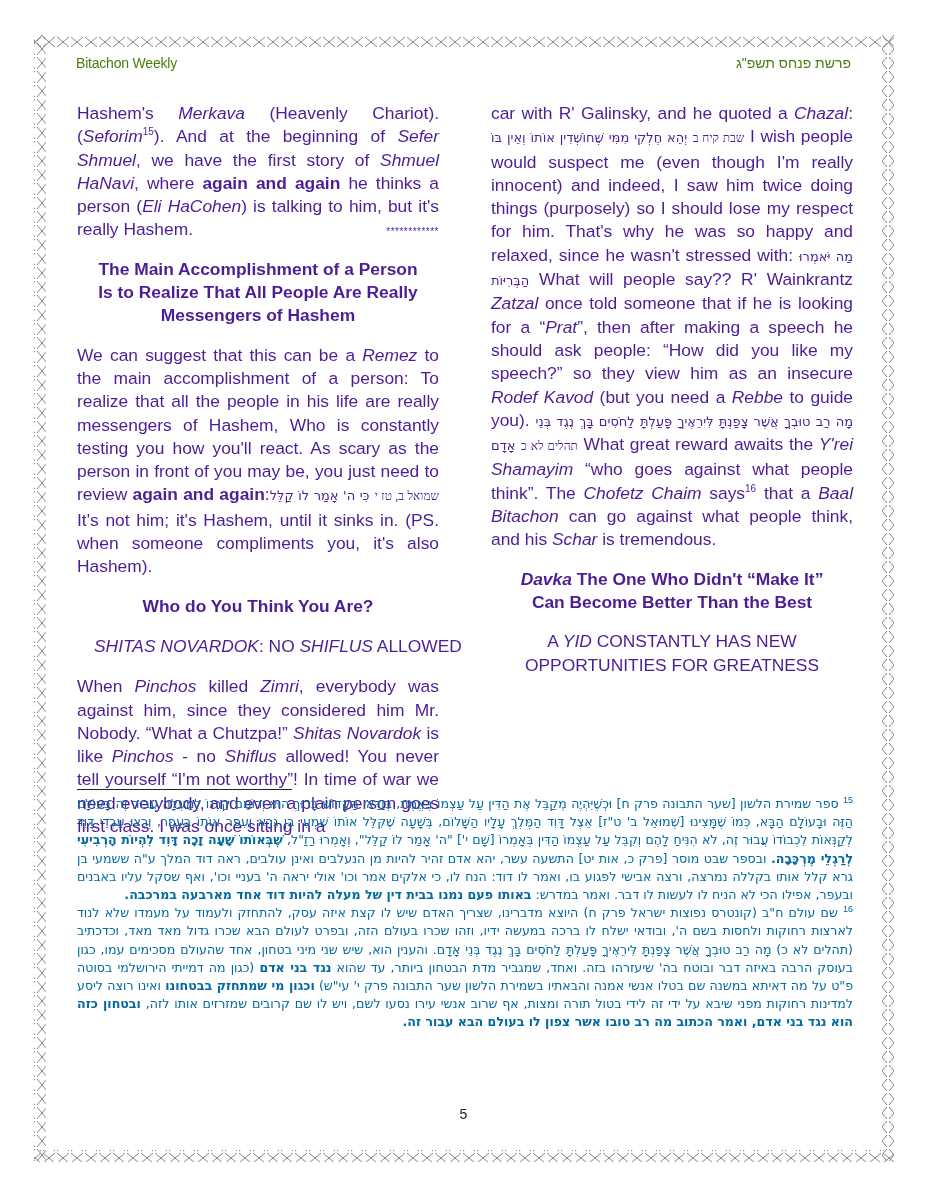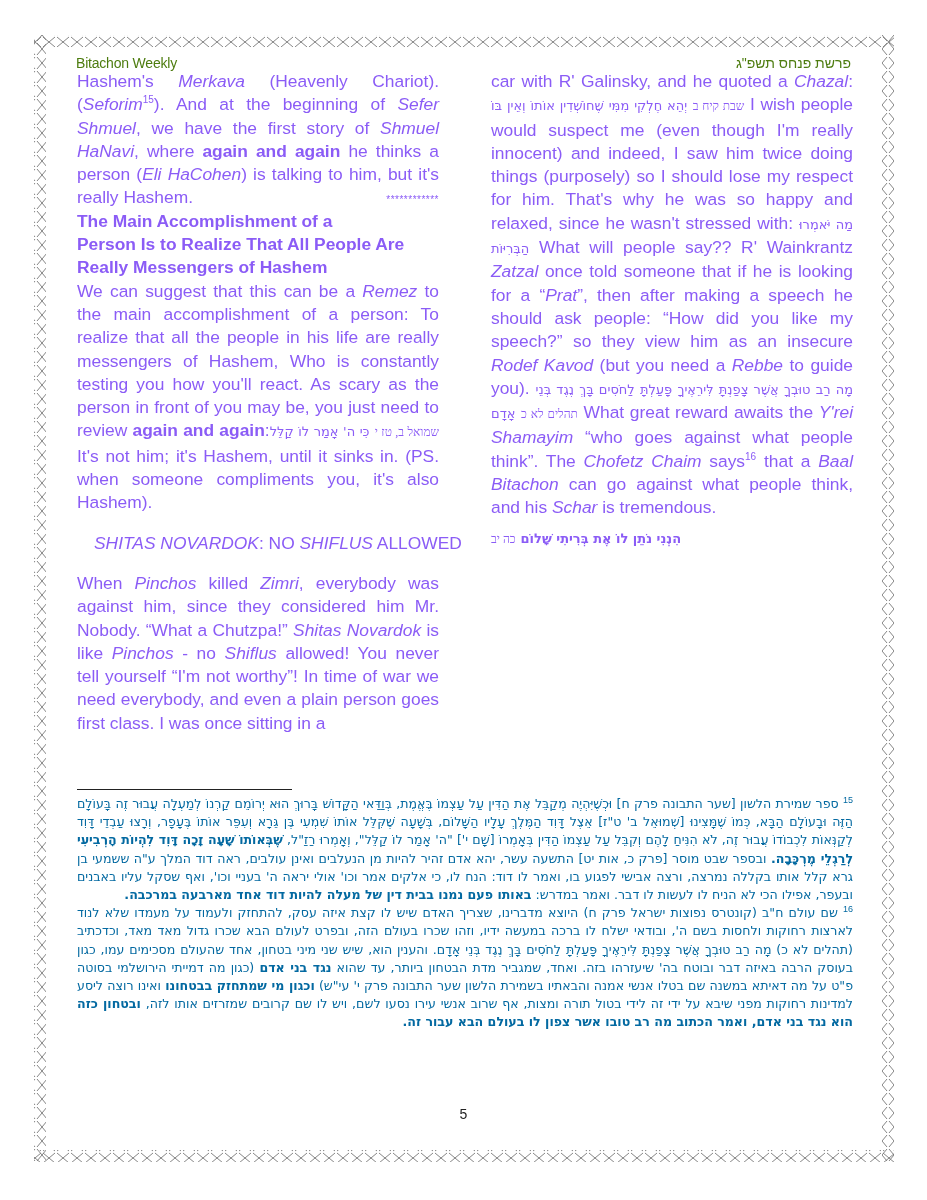--- a/index.html
+++ b/index.html
@@ -7,27 +7,27 @@
          font-family: "Liberation Sans", sans-serif; color: #111; }
 
   
   .border-svg { position: absolute; left: 0; top: 0; width: 927px; height: 1200px; pointer-events: none; }
 
   .page-header { position: absolute; top: 55px; left: 76px; right: 76px; height: 22px;
                  font-family: "Liberation Sans", sans-serif; font-size: 14px; color: #4d7c0f; }
   .hdr-left { position: absolute; left: 0; top: 0; letter-spacing: -0.2px; }
   .hdr-right { position: absolute; right: 0; top: 0; direction: rtl; }
 
-  .col { position: absolute; top: 70px; width: 362px; font-size: 17.4px; line-height: 23.3px;
-         text-align: justify; color: #8b5cf6; }
+  .col { position: absolute; top: 102px; width: 362px; font-size: 17.4px; line-height: 23.3px;
+         text-align: justify; color: #4c1d95; }
   .col-left { left: 77px; }
   .col-right { left: 491px; }
 
   .p { margin: 0; }
-  .heading { font-weight: bold; text-align: left; margin: 0; }
+  .heading { font-weight: bold; text-align: center; margin: 16px; }
   .subhead { text-align: center; margin: 0; }
   .nowrap-line { text-align: center; margin: 17px; white-space: nowrap; }
   .he { font-family: "DejaVu Sans", sans-serif; font-size: 13px; }
   .he-src { font-family: Liberation Serif, serif; font-size: 12px; }
   .stars { float: right; font-size: 10px; letter-spacing: 0.5px; margin-top: 2px; }
   sup { font-size: 10px; line-height: 0; }
   i { font-style: italic; }
   b { font-weight: bold; }
 
   .fn-rule { position: absolute; left: 77px; top: 789px; width: 215px; height: 0; border-top: 1px solid #222; }
@@ -63,34 +63,38 @@
 </div>
 
 <div class="col col-left">
   <p class="p">
     <span>Hashem's </span><i>Merkava</i><span> (Heavenly Chariot). (</span><i>Seforim</i><sup>15</sup><span>). And at the beginning of </span><i>Sefer Shmuel</i><span>, we have the first story of </span><i>Shmuel HaNavi</i><span>, where </span><b>again and again</b><span> he thinks a person (</span><i>Eli HaCohen</i><span>) is talking to him, but it's really Hashem.</span><span class="stars">************</span>
   </p>
   <p class="heading">The Main Accomplishment of a Person Is to Realize That All People Are Really Messengers of Hashem</p>
   <p class="p">
     <span>We can suggest that this can be a </span><i>Remez</i><span> to the main accomplishment of a person: To realize that all the people in his life are really messengers of Hashem, Who is constantly testing you how you'll react. As scary as the person in front of you may be, you just need to review </span><b>again and again</b><span>:</span><span class="he" dir="rtl">כִּי ה' אָמַר לוֹ קַלֵּל</span> <span class="he-src" dir="rtl">שמואל ב, טז י</span><span> It's not him; it's Hashem, until it sinks in. (PS. when someone compliments you, it's also Hashem).</span>
   </p>
+  <p class="heading">Who do You Think You Are?</p>
   <p class="nowrap-line">
     <i>SHITAS NOVARDOK</i><span>: NO </span><i>SHIFLUS</i><span> ALLOWED</span>
   </p>
   <p class="p">
     <span>When </span><i>Pinchos</i><span> killed </span><i>Zimri</i><span>, everybody was against him, since they considered him Mr. Nobody. “What a Chutzpa!” </span><i>Shitas Novardok</i><span> is like </span><i>Pinchos</i><span> - no </span><i>Shiflus</i><span> allowed! You never tell yourself “I'm not worthy”! In time of war we need everybody, and even a plain person goes first class. I was once sitting in a</span>
   </p>
 </div>
 
 <div class="col col-right">
   <p class="p">
     <span>car with R' Galinsky, and he quoted a </span><i>Chazal</i><span>: </span><span class="he" dir="rtl">יְהֵא חֶלְקִי מִמִּי שֶׁחוֹשְׁדִין אוֹתוֹ וְאֵין בּוֹ</span> <span class="he-src" dir="rtl">שבת קיח ב</span><span> I wish people would suspect me (even though I'm really innocent) and indeed, I saw him twice doing things (purposely) so I should lose my respect for him. That's why he was so happy and relaxed, since he wasn't stressed with: </span><span class="he" dir="rtl">מַה יֹּאמְרוּ הַבְּרִיּוֹת</span><span> What will people say?? R' Wainkrantz </span><i>Zatzal</i><span> once told someone that if he is looking for a “</span><i>Prat</i><span>”, then after making a speech he should ask people: “How did you like my speech?” so they view him as an insecure </span><i>Rodef Kavod</i><span> (but you need a </span><i>Rebbe</i><span> to guide you). </span><span class="he" dir="rtl">מָה רַב טוּבְךָ אֲשֶׁר צָפַנְתָּ לִּירֵאֶיךָ פָּעַלְתָּ לַחֹסִים בָּךְ נֶגֶד בְּנֵי אָדָם</span> <span class="he-src" dir="rtl">תהלים לא כ</span><span> What great reward awaits the </span><i>Y'rei Shamayim</i><span> “who goes against what people think”. The </span><i>Chofetz Chaim</i><span> says</span><sup>16</sup><span> that a </span><i>Baal Bitachon</i><span> can go against what people think, and his </span><i>Schar</i><span> is tremendous.</span>
   </p>
-  <p class="heading" dir="rtl" style="margin-top:6px">
-    <span class="he" style="font-weight:bold">הִנְנִי נֹתֵן לוֹ אֶת בְּרִיתִי שָׁלוֹם</span> <span class="he-src" style="font-weight:normal">כה יב</span>
+  <p class="heading">
+    <i>Davka</i><span> The One Who Didn't “Make It” Can Become Better Than the Best</span>
+  </p>
+  <p class="subhead">
+    <span>A </span><i>YID</i><span> CONSTANTLY HAS NEW OPPORTUNITIES FOR GREATNESS</span>
   </p>
 </div>
 
 <div class="fn-rule"></div>
 <div class="footnotes">
   <p class="fn">
     <sup>15</sup> <span>ספר שמירת הלשון [שער התבונה פרק ח] וּכְשֶׁיִּהְיֶה מְקַבֵּל אֶת הַדִּין עַל עַצְמוֹ בֶּאֱמֶת, בְּוַדַּאי הַקָּדוֹשׁ בָּרוּךְ הוּא יְרוֹמֵם קַרְנוֹ לְמַעְלָה עֲבוּר זֶה בָּעוֹלָם הַזֶּה וּבָעוֹלָם הַבָּא, כְּמוֹ שֶׁמָּצִינוּ [שְׁמוּאֵל ב' ט"ז] אֵצֶל דָּוִד הַמֶּלֶךְ עָלָיו הַשָּׁלוֹם, בְּשָׁעָה שֶׁקִּלֵּל אוֹתוֹ שִׁמְעִי בֶּן גֵּרָא וְעִפֵּר אוֹתוֹ בֶּעָפָר, וְרָצוּ עַבְדֵי דָּוִד לְקַנְּאוֹת לִכְבוֹדוֹ עֲבוּר זֶה, לֹא הִנִּיחַ לָהֶם וְקִבֵּל עַל עַצְמוֹ הַדִּין בְּאָמְרוֹ [שָׁם י'] "ה' אָמַר לוֹ קַלֵּל", וְאָמְרוּ רַזַ"ל, </span><b>שֶׁבְּאוֹתוֹ שָׁעָה זָכָה דָּוִד לִהְיוֹת הָרְבִיעִי לְרַגְלֵי מֶרְכָּבָה.</b><span> ובספר שבט מוסר [פרק כ, אות יט] התשעה עשר, יהא אדם זהיר להיות מן הנעלבים ואינן עולבים, ראה דוד המלך ע"ה ששמעי בן גרא קלל אותו בקללה נמרצה, ורצה אבישי לפגוע בו, ואמר לו דוד: הנח לו, כי אלקים אמר וכו' אולי יראה ה' בעניי וכו', ואף שסקל עליו באבנים ובעפר, אפילו הכי לא הניח לו לעשות לו דבר. ואמר במדרש: </span><b>באותו פעם נמנו בבית דין של מעלה להיות דוד אחד מארבעה במרכבה.</b>
   </p>
   <p class="fn">
     <sup>16</sup> <span>שם עולם ח"ב (קונטרס נפוצות ישראל פרק ח) היוצא מדברינו, שצריך האדם שיש לו קצת איזה עסק, להתחזק ולעמוד על מעמדו שלא לנוד לארצות רחוקות ולחסות בשם ה', ובודאי ישלח לו ברכה במעשה ידיו, וזהו שכרו בעולם הזה, ובפרט לעולם הבא שכרו גדול מאד מאד, וכדכתיב (תהלים לא כ) מָה רַב טוּבְךָ אֲשֶׁר צָפַנְתָּ לִּירֵאֶיךָ פָּעַלְתָּ לַחֹסִים בָּךְ נֶגֶד בְּנֵי אָדָם. והענין הוא, שיש שני מיני בטחון, אחד שהעולם מסכימים עמו, כגון בעוסק הרבה באיזה דבר ובוטח בה' שיעזרהו בזה. ואחד, שמגביר מדת הבטחון ביותר, עד שהוא </span><b>נגד בני אדם</b><span> (כגון מה דמייתי הירושלמי בסוטה פ"ט על מה דאיתא במשנה שם בטלו אנשי אמנה והבאתיו בשמירת הלשון שער התבונה פרק י' עי"ש) </span><b>וכגון מי שמתחזק בבטחונו</b><span> ואינו רוצה ליסע למדינות רחוקות מפני שיבא על ידי זה לידי בטול תורה ומצות, אף שרוב אנשי עירו נסעו לשם, ויש לו שם קרובים שמזרזים אותו לזה, </span><b>ובטחון כזה הוא נגד בני אדם, ואמר הכתוב מה רב טובו אשר צפון לו בעולם הבא עבור זה.</b>

